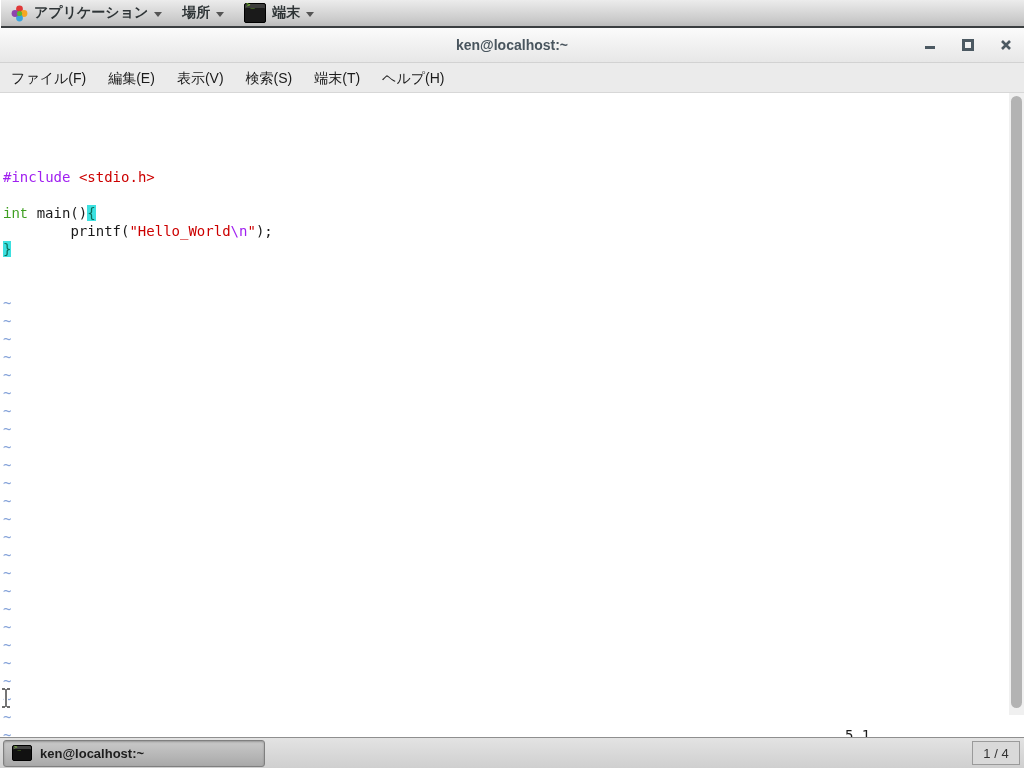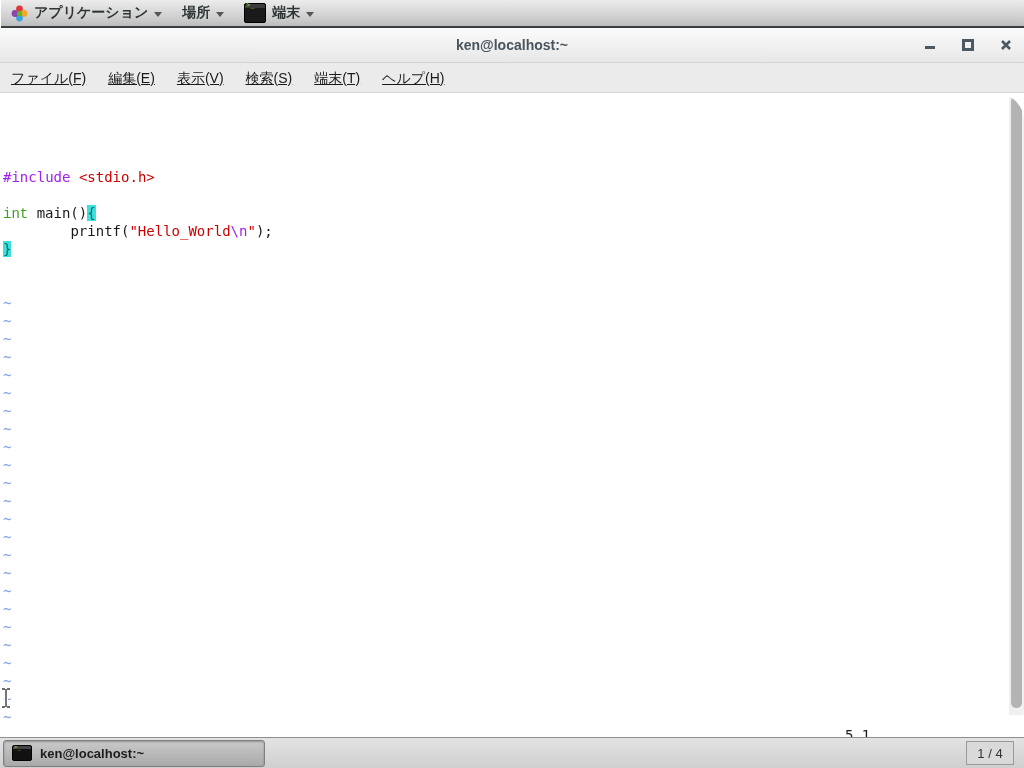--- a/index.html
+++ b/index.html
@@ -41,28 +41,28 @@
   .wc { width:12px; height:12px; position:relative; cursor:default; }
   .wc-min::after { content:""; position:absolute; left:1px; right:1px; bottom:2px; height:3px; background:#4c5962; }
   .wc-max::after { content:""; position:absolute; inset:0; border:3px solid #4c5962; }
   .wc-close svg { display:block; }
 
   .menubar {
     position:absolute; top:63px; left:0; width:1024px; height:30px;
     background:#ebebeb; border-bottom:1px solid #d7d7d7;
     display:flex; align-items:center; font-size:14px; color:#1a1a1a;
   }
-  .menu-item { padding:0 11px; line-height:30px; cursor:default;text-decoration:underline; }
+  .menu-item { padding:0 11px; line-height:30px; cursor:default; }
 
   
   .term {
     position:absolute; top:93px; left:0; width:1024px; height:644px;
     background:var(--terminal-bg,#ffffff); overflow:hidden;
     font-family:"DejaVu Sans Mono","Liberation Mono",monospace;
-    font-size:14px; line-height:18px; white-space:pre;border-radius:28px;
+    font-size:14px; line-height:18px; white-space:pre;
   }
   .code-flow { padding:3px 0 0 3px; }
   .code-line { height:18px; }
   .tok-pre     { color:var(--preproc,#a020f0); }
   .tok-str     { color:var(--string,#cc0000); }
   .tok-type    { color:var(--type,#3d9e20);font-family:Liberation Mono, monospace; }
   .tok-special { color:var(--special,#a020f0); }
   .tok-plain   { color:var(--plain,#1a1a1a); }
   .tok-brace   { color:var(--brace-fg,#0b6e5a); background:var(--brace-bg,#3ce0e0); }
   .tok-tilde   { color:var(--tilde,#85a3d9); }
@@ -90,21 +90,21 @@
     border-radius:3px; background:linear-gradient(#c9c9c9,#a9a9a9);
     box-shadow:inset 0 1px 2px rgba(0,0,0,.25);
     display:flex; align-items:center; gap:8px; padding:0 8px;
     font-size:13px; font-weight:bold; color:#1d1d1d; cursor:default;
   }
   .task-icon { width:20px; height:16px; background:#111; border:1px solid #000;
     border-radius:2px; position:relative; box-shadow:inset 0 3px 0 #444; flex:0 0 auto; }
   .task-icon::after { content:">_"; position:absolute; top:-3px; left:1px;
     color:#9be24a; font:6px "DejaVu Sans Mono",monospace; }
   .workspace {
-    margin-right:10px; width:48px; height:24px; border:1px solid #9a9a9a;
+    margin-right:4px; width:48px; height:24px; border:1px solid #9a9a9a;
     background:#d9d9d9; display:flex; align-items:center; justify-content:center;
     font-size:13px; color:#333; cursor:default;
   }
 </style>
 </head>
 <body>
 
 <div class="screen">
 
   <div class="panel">

